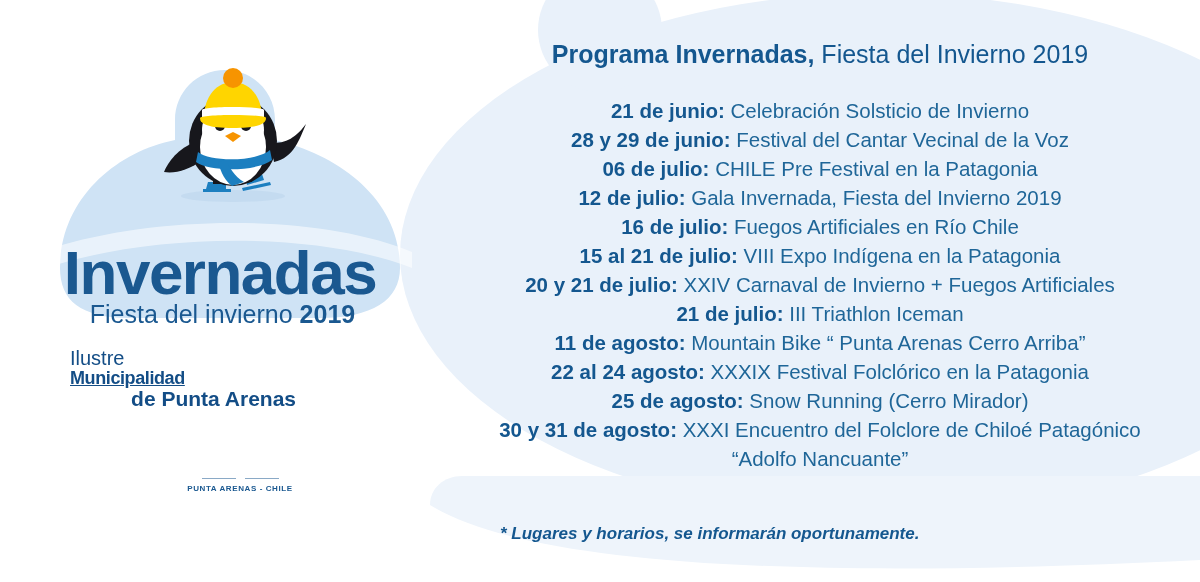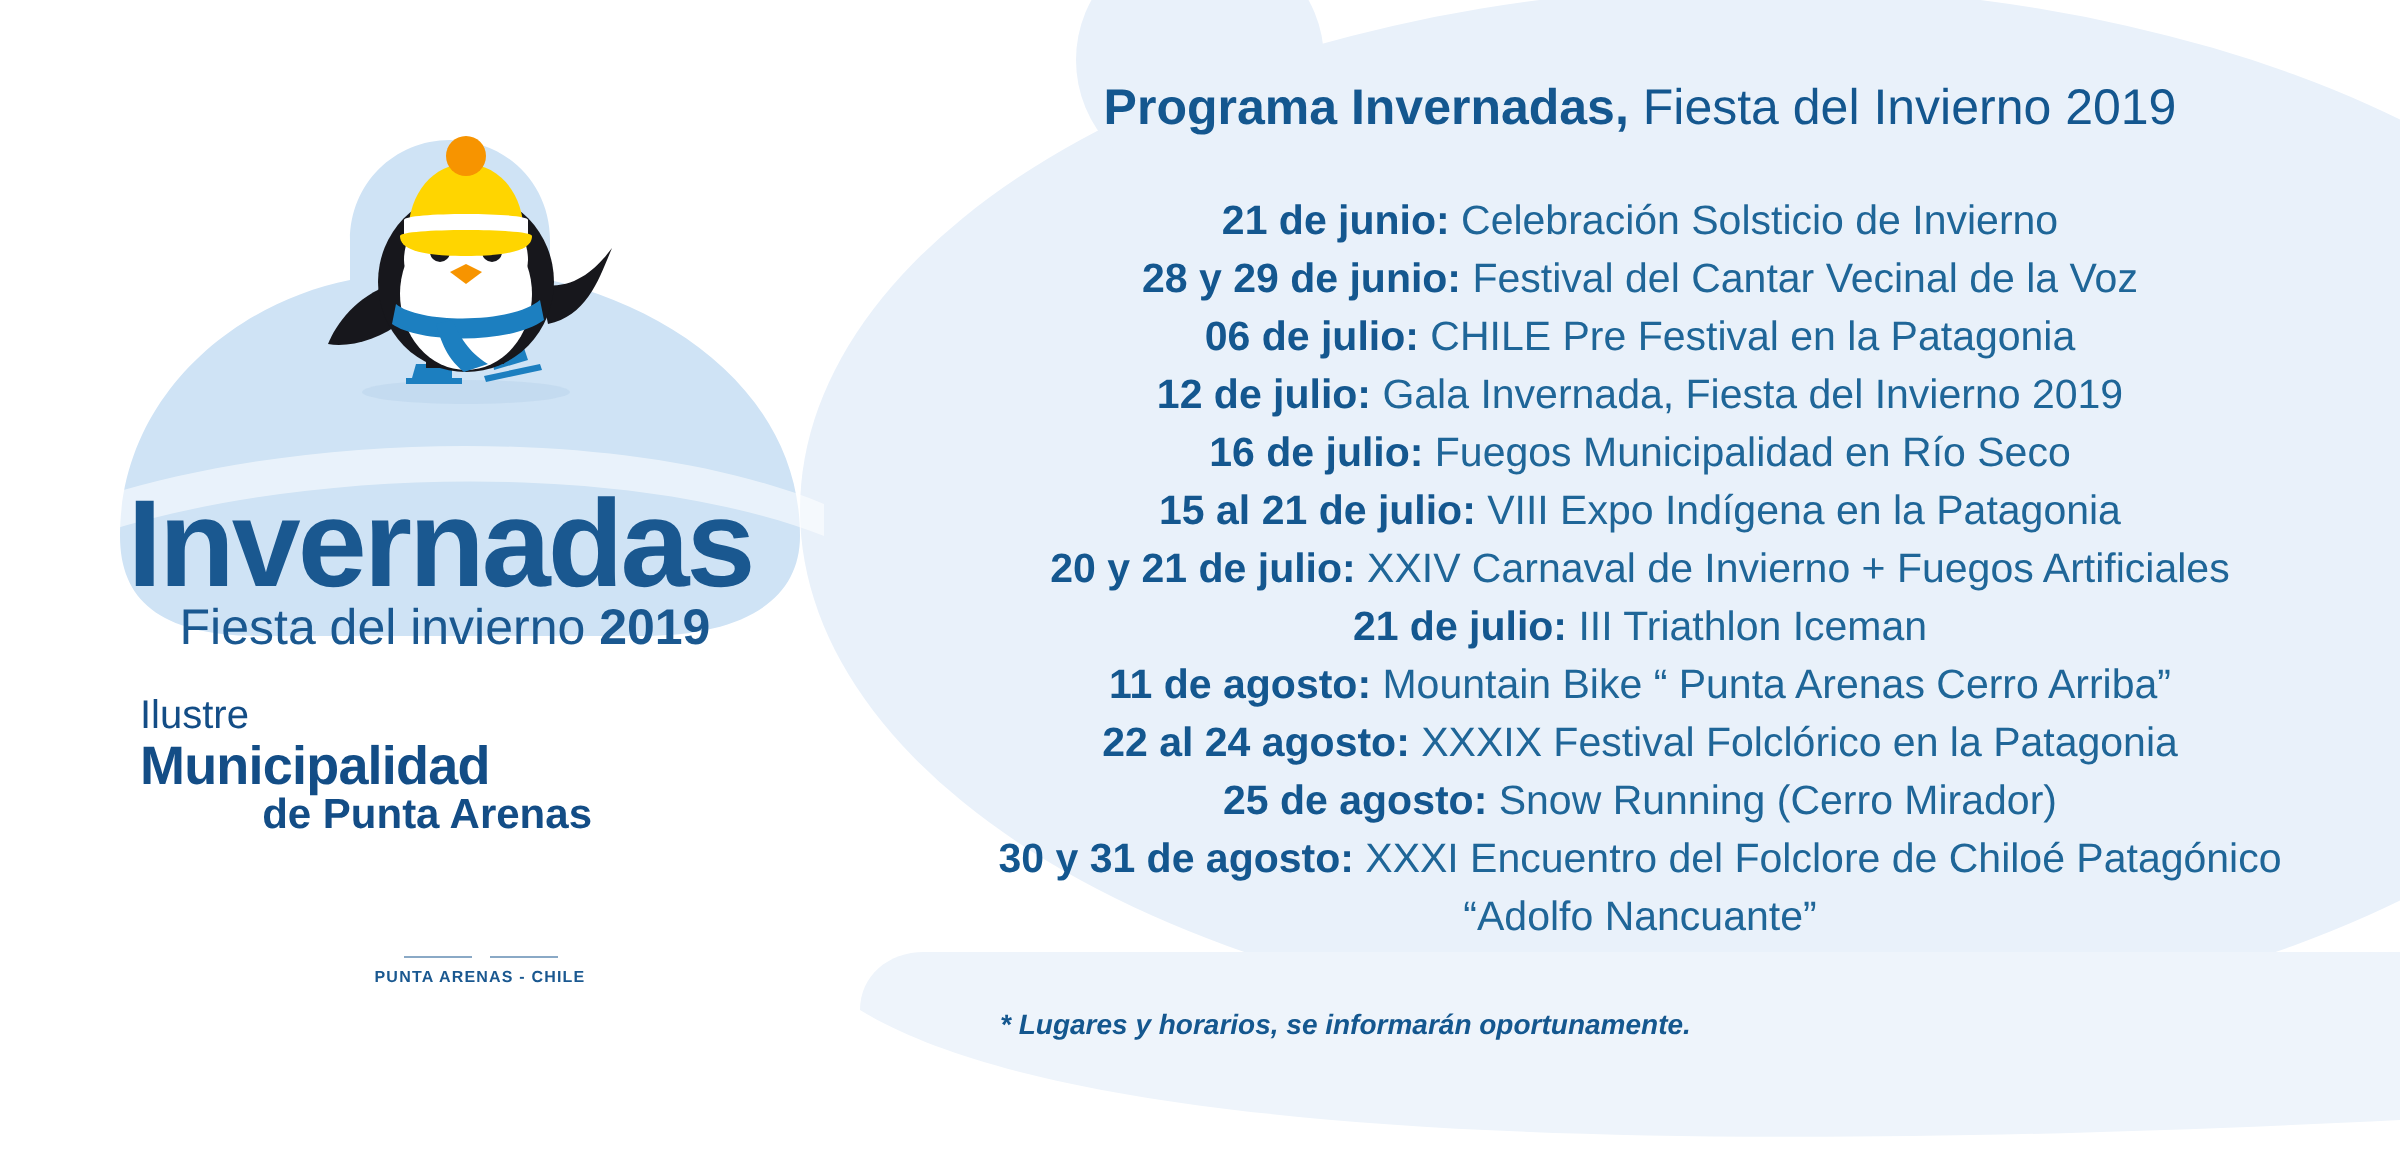--- a/index.html
+++ b/index.html
@@ -47,21 +47,21 @@
   }
   .brand-sub b{font-weight:bold;margin-top:43px;}
 
   
   .muni{
     position:absolute; left:70px; top:348px;
     width:230px; color:#134d86;
     line-height:1.04;
   }
   .muni .l1{font-size:20px;font-weight:normal;display:block;}
-  .muni .l2{font-size:27px;font-weight:bold;display:block;letter-spacing:-0.4px;}
+  .muni .l2{font-size:18px;font-weight:bold;display:block;letter-spacing:-0.4px;text-decoration:underline;}
   .muni .l3{font-size:21px;font-weight:bold;display:block;text-align:right;padding-right:4px;}
 
   .badge500{
     position:absolute; left:318px; top:350px;
     width:60px; height:85px;
     background:#12528f;
     color:#ffffff;
     text-align:center;
   }
   .badge500 .b-top{
@@ -110,22 +110,22 @@
     color:#1b5e96;
     line-height:29px;
     white-space:nowrap;
   }
   .prog-line .d{font-weight:bold;color:#14578f;}
   .prog-line .e{font-weight:normal;color:#1f6698;}
   .prog-cont{
     text-align:center;font-size:20.5px;color:#1f6698;line-height:29px;
   }
   .prog-note{
-    position:absolute; left:30px; top:470px;
-    font-size:14px; font-style:italic; font-weight:bold;
+    position:absolute; left:30px; top:490px;
+    font-size:17px; font-style:italic; font-weight:bold;
     color:#14578f;
   }
 </style>
 </head>
 <body>
 
 <div class="poster">
 
   <svg class="bg-layer" viewBox="0 0 1200 582" preserveAspectRatio="none">
 
@@ -201,21 +201,21 @@
   </div>
 
   <div class="program">
     <div class="prog-title"><b>Programa Invernadas,</b><span> Fiesta del Invierno 2019</span></div>
 
     <div class="prog-list" id="prog-list">
         <div class="prog-line"><span class="d">21 de junio:</span><span class="e"> Celebración Solsticio de Invierno</span></div>
         <div class="prog-line"><span class="d">28 y 29 de junio:</span><span class="e"> Festival del Cantar Vecinal de la Voz</span></div>
         <div class="prog-line"><span class="d">06 de julio:</span><span class="e"> CHILE Pre Festival en la Patagonia</span></div>
         <div class="prog-line"><span class="d">12  de julio:</span><span class="e"> Gala Invernada, Fiesta del Invierno 2019</span></div>
-        <div class="prog-line"><span class="d">16 de julio:</span><span class="e"> Fuegos Municipalidad en Río Seco</span></div>
+        <div class="prog-line"><span class="d">16 de julio:</span><span class="e"> Fuegos Artificiales en Río Chile</span></div>
         <div class="prog-line"><span class="d">15 al 21 de julio:</span><span class="e"> VIII Expo Indígena en la Patagonia</span></div>
         <div class="prog-line"><span class="d">20 y 21  de julio:</span><span class="e"> XXIV Carnaval de Invierno + Fuegos Artificiales</span></div>
         <div class="prog-line"><span class="d">21 de julio:</span><span class="e"> III Triathlon Iceman</span></div>
         <div class="prog-line"><span class="d">11 de agosto:</span><span class="e"> Mountain Bike “ Punta Arenas Cerro Arriba”</span></div>
         <div class="prog-line"><span class="d">22 al 24 agosto:</span><span class="e"> XXXIX Festival Folclórico en la Patagonia</span></div>
         <div class="prog-line"><span class="d">25 de agosto:</span><span class="e"> Snow Running (Cerro Mirador)</span></div>
         <div class="prog-line"><span class="d">30 y 31 de agosto:</span><span class="e"> XXXI Encuentro del Folclore de Chiloé Patagónico</span></div>
         <div class="prog-cont">“Adolfo Nancuante”</div>
       </div>
 

